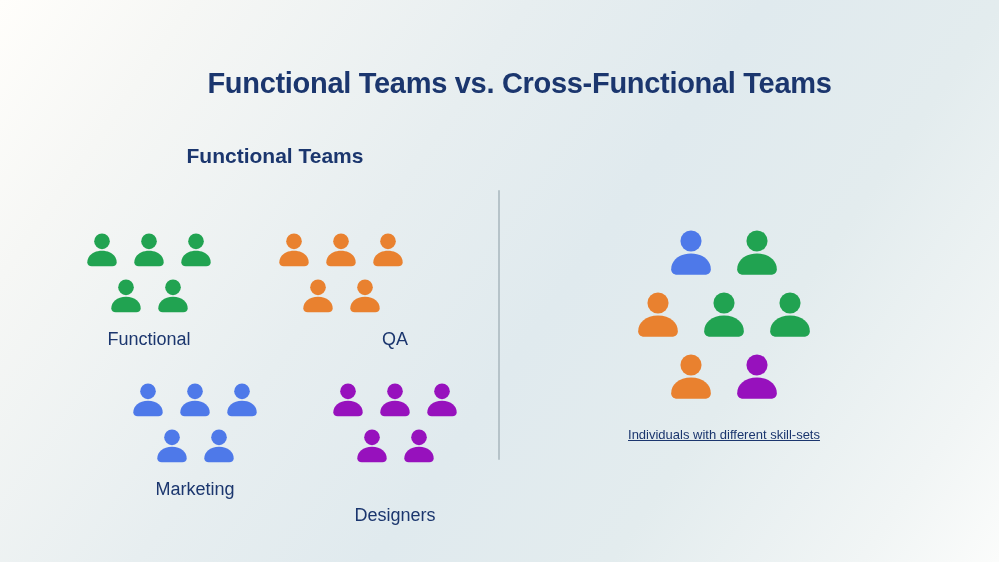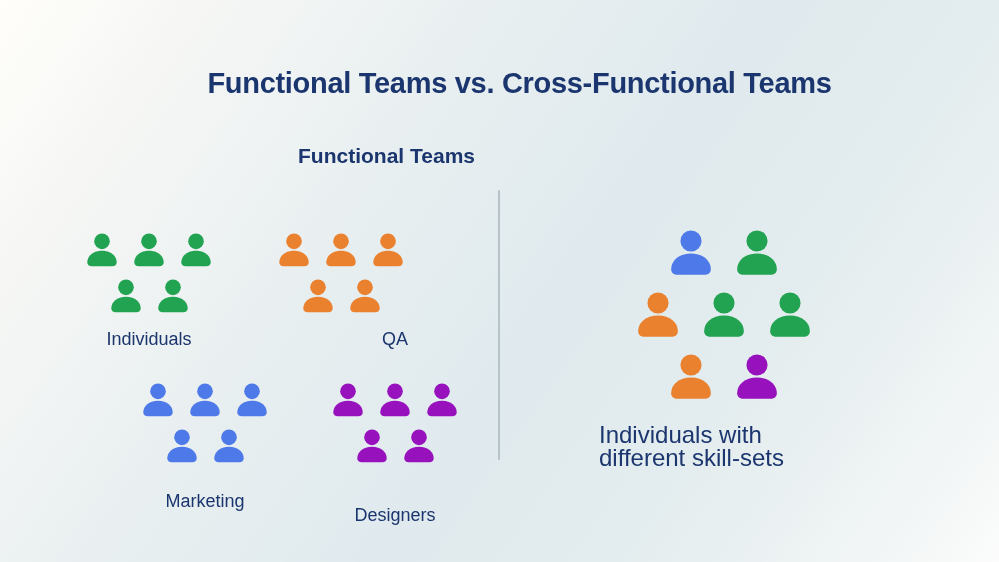--- a/index.html
+++ b/index.html
@@ -16,21 +16,21 @@
       #e0eaee 55%, #e3ecee 72%, #f1f5f5 90%, #fbfcfb 100%);
   }
   .title{
     position:absolute;left:0;top:67px;width:999px;
     text-align:center;
     font-size:29px;font-weight:700;letter-spacing:-0.3px;
     margin:0;
   }
   .col-header{
     position:absolute;top:144px;width:400px;
-    text-align:right;font-size:21px;font-weight:700;
+    text-align:center;font-size:21px;font-weight:700;
   }
   .col-header.left{left:75px;}
   .col-header.right{left:524px;}
   .divider{
     position:absolute;left:498px;top:190px;
     width:2px;height:270px;border-radius:1px;
   }
   .group{
     position:absolute;
     display:flex;flex-direction:column;align-items:center;
@@ -44,21 +44,21 @@
   }
   .cross-group{
     position:absolute;left:594px;top:226px;width:260px;
     display:flex;flex-direction:column;align-items:center;
   }
   .cross-group .icon-rows{gap:6px;}
   .cross-group .icon-row{gap:12px;}
   .cross-group .person{width:54px;height:56px;display:block;}
   .caption{
     margin-top:17px;max-width:250px;
-    font-size:24px;font-weight:500;line-height:23px;text-align:left;
+    font-size:13px;font-weight:500;line-height:23px;text-align:left;text-decoration:underline;
   }
 </style>
 </head>
 <body>
 
 <div class="canvas">
 
   <h1 class="title" style="color: rgb(27, 54, 110); padding-left: 20px;">Functional Teams vs. Cross-Functional Teams</h1>
 
   <div class="col-header left" style="color: rgb(27, 54, 110);">Functional Teams</div>
@@ -86,21 +86,21 @@
           <svg viewBox="0 0 64 64" class="person">
             <circle cx="32" cy="16.5" r="12.5" fill="#21A351"></circle>
             <path d="M32 31.5 C 17.5 31.5 8.5 40 8.5 50 C 8.5 54 11.5 56.5 15.5 56.5 L 48.5 56.5 C 52.5 56.5 55.5 54 55.5 50 C 55.5 40 46.5 31.5 32 31.5 Z" fill="#21A351"></path>
           </svg>
           <svg viewBox="0 0 64 64" class="person">
             <circle cx="32" cy="16.5" r="12.5" fill="#21A351"></circle>
             <path d="M32 31.5 C 17.5 31.5 8.5 40 8.5 50 C 8.5 54 11.5 56.5 15.5 56.5 L 48.5 56.5 C 52.5 56.5 55.5 54 55.5 50 C 55.5 40 46.5 31.5 32 31.5 Z" fill="#21A351"></path>
           </svg>
         </div>
       </div>
-    <div class="group-label" style="color: rgb(27, 54, 110);">Individuals</div>
+    <div class="group-label" style="color: rgb(27, 54, 110);">Functional</div>
   </div>
 
   <div class="group" style="left:266px;top:230px;width:142px;align-items:flex-end;">
     <div class="icon-rows">
         <div class="icon-row">
           <svg viewBox="0 0 64 64" class="person">
             <circle cx="32" cy="16.5" r="12.5" fill="#E9812F"></circle>
             <path d="M32 31.5 C 17.5 31.5 8.5 40 8.5 50 C 8.5 54 11.5 56.5 15.5 56.5 L 48.5 56.5 C 52.5 56.5 55.5 54 55.5 50 C 55.5 40 46.5 31.5 32 31.5 Z" fill="#E9812F"></path>
           </svg>
           <svg viewBox="0 0 64 64" class="person">
@@ -119,21 +119,21 @@
           </svg>
           <svg viewBox="0 0 64 64" class="person">
             <circle cx="32" cy="16.5" r="12.5" fill="#E9812F"></circle>
             <path d="M32 31.5 C 17.5 31.5 8.5 40 8.5 50 C 8.5 54 11.5 56.5 15.5 56.5 L 48.5 56.5 C 52.5 56.5 55.5 54 55.5 50 C 55.5 40 46.5 31.5 32 31.5 Z" fill="#E9812F"></path>
           </svg>
         </div>
       </div>
     <div class="group-label" style="color: rgb(27, 54, 110);">QA</div>
   </div>
 
-  <div class="group" style="left:134px;top:380px;width:142px;gap:12px;">
+  <div class="group" style="left:124px;top:380px;width:142px;">
     <div class="icon-rows">
         <div class="icon-row">
           <svg viewBox="0 0 64 64" class="person">
             <circle cx="32" cy="16.5" r="12.5" fill="#4E79E9"></circle>
             <path d="M32 31.5 C 17.5 31.5 8.5 40 8.5 50 C 8.5 54 11.5 56.5 15.5 56.5 L 48.5 56.5 C 52.5 56.5 55.5 54 55.5 50 C 55.5 40 46.5 31.5 32 31.5 Z" fill="#4E79E9"></path>
           </svg>
           <svg viewBox="0 0 64 64" class="person">
             <circle cx="32" cy="16.5" r="12.5" fill="#4E79E9"></circle>
             <path d="M32 31.5 C 17.5 31.5 8.5 40 8.5 50 C 8.5 54 11.5 56.5 15.5 56.5 L 48.5 56.5 C 52.5 56.5 55.5 54 55.5 50 C 55.5 40 46.5 31.5 32 31.5 Z" fill="#4E79E9"></path>
           </svg>

